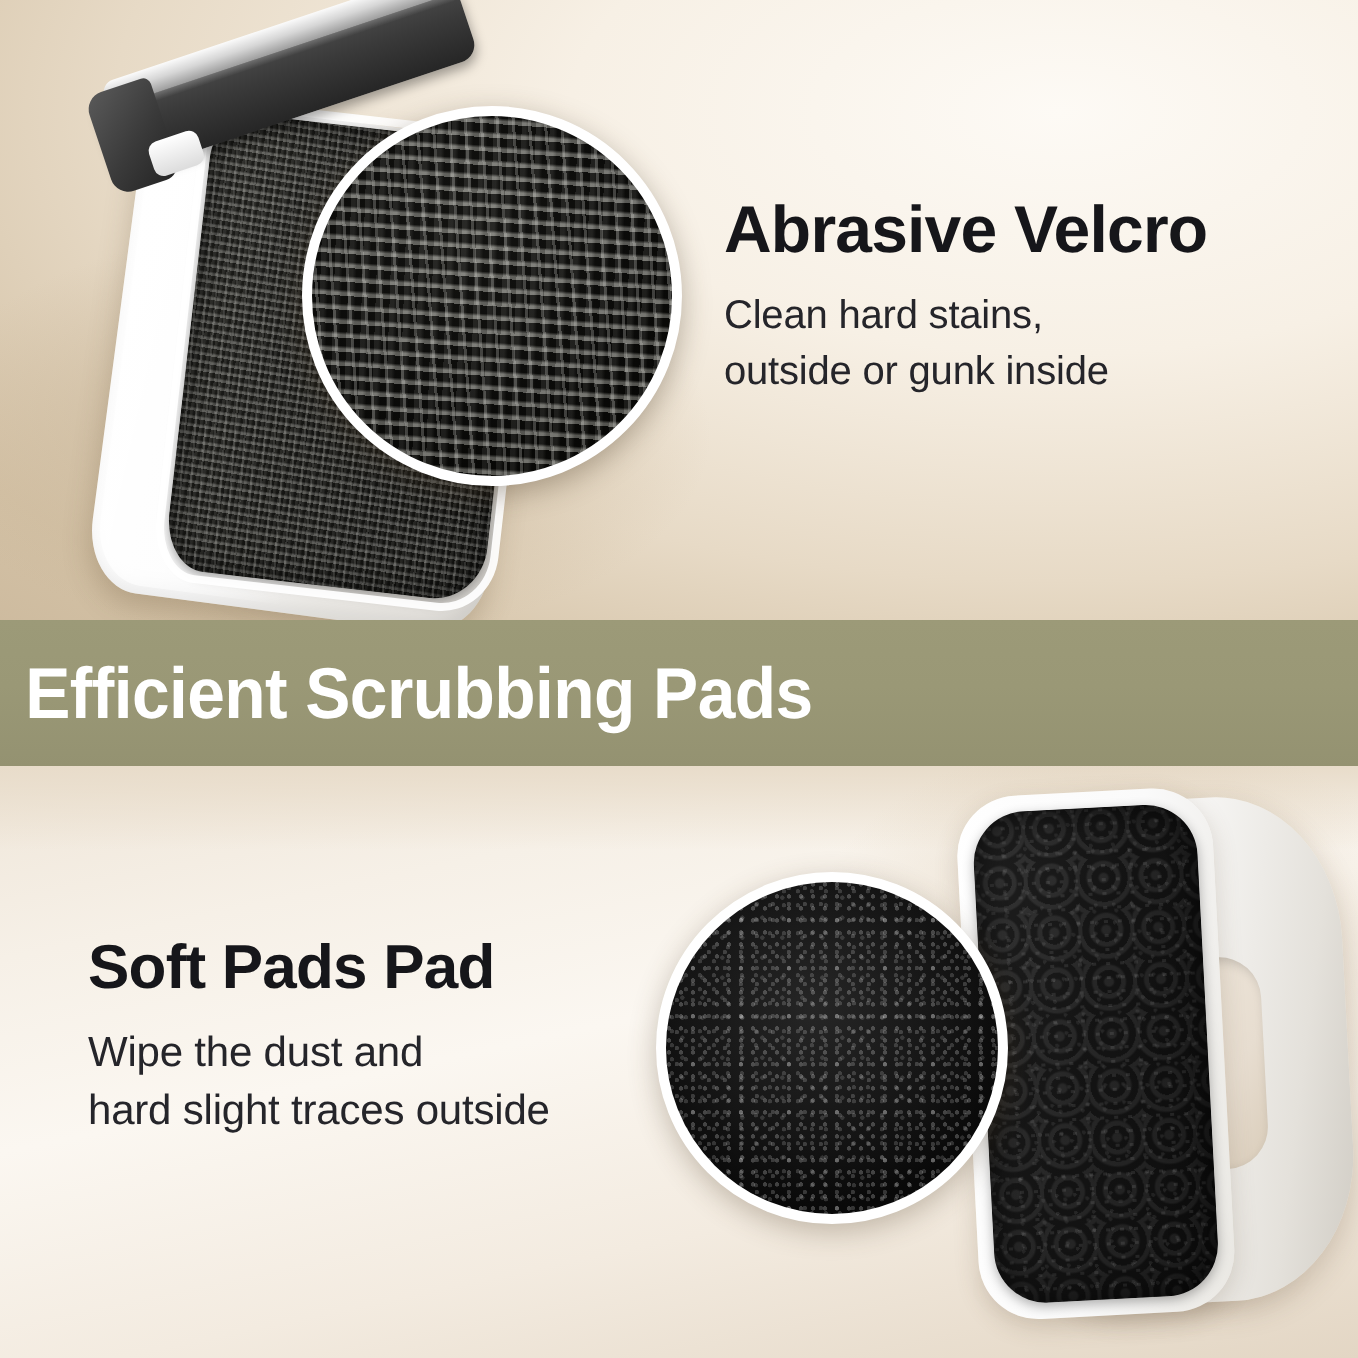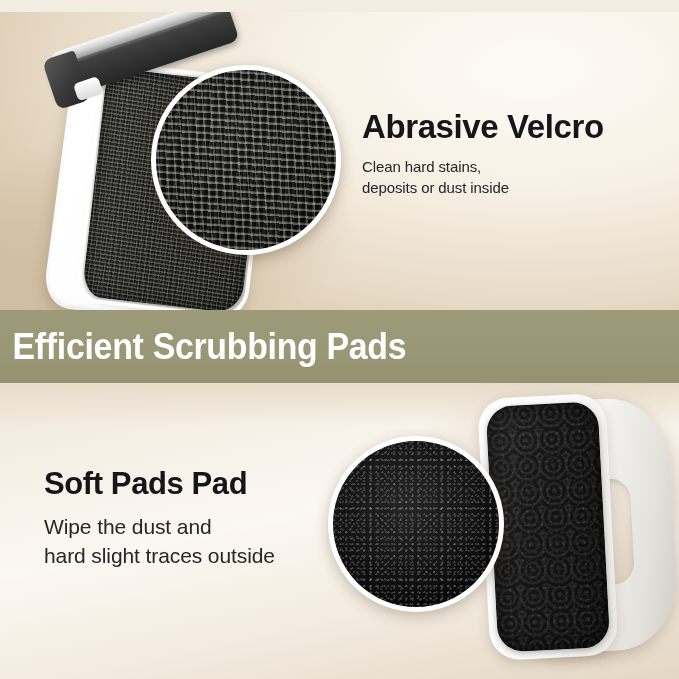--- a/index.html
+++ b/index.html
@@ -15,21 +15,21 @@
     position: relative;
     width: 679px;
     height: 679px;
     overflow: hidden;
     background: #f3ece2;
   }
 
   
   .panel-top {
     position: absolute;
-    left: 0; top: 12px;
+    left: 0; top: 0;
     width: 679px;
     height: 311px;
     overflow: hidden;
     background:
       radial-gradient(120% 130% at 78% 18%, #fdfaf5 0%, #f7f0e5 30%, #e7dac6 58%, #d3c1a5 80%, #c9b69a 100%);
   }
   .panel-top .bg-warm {
     position: absolute;
     left: -5%; top: 30%;
     width: 70%; height: 80%;
@@ -174,21 +174,21 @@
   }
   .heading {
     font-size: 33px;
     font-weight: bold;
     color: #16161a;
     letter-spacing: -0.4px;
     line-height: 1.15;
     margin: 0 0 10px 0;
   }
   .subtext {
-    font-size: 15px;
+    font-size: 20px;
     color: #25252a;
     line-height: 1.42;
     margin: 0;
     letter-spacing: -0.1px;
   }
 
   
   .banner {
     position: absolute;
     left: 0; top: 310px;
@@ -336,21 +336,21 @@
         <div class="sq-hinge"></div>
       </div>
     </div>
 
     <div class="mag-top"></div>
 
     <div class="top-text">
       <h2 class="heading">Abrasive Velcro</h2>
       <p class="subtext">
         <span>Clean hard stains,</span><br>
-        <span>deposits or dust inside</span>
+        <span>outside or gunk inside</span>
       </p>
     </div>
   </div>
 
   <div class="banner">
     <span class="banner-title">Efficient Scrubbing Pads</span>
   </div>
 
   <div class="panel-bottom">
     <div class="bg-band"></div>

